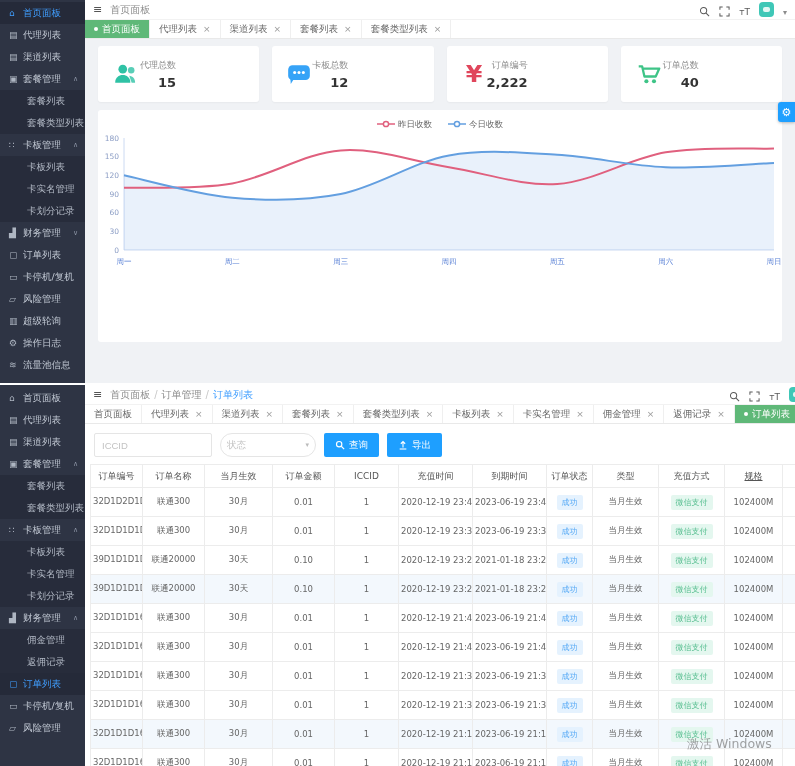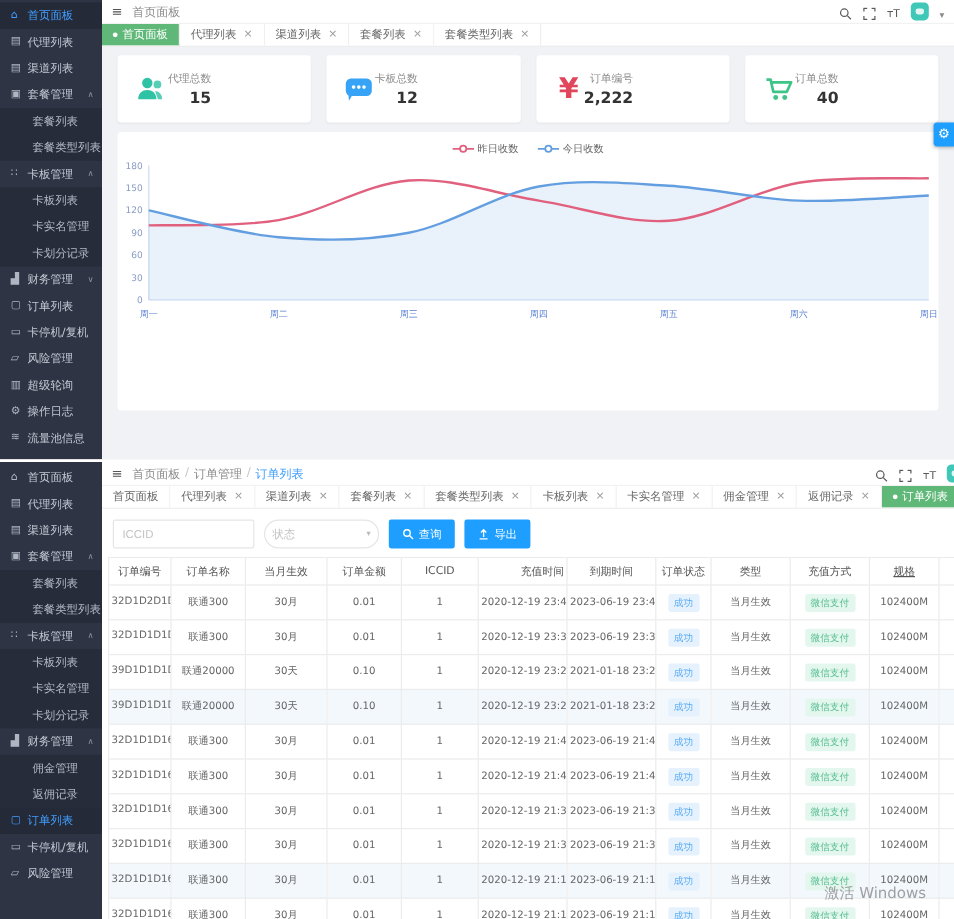--- a/index.html
+++ b/index.html
@@ -449,21 +449,21 @@
         </div>
         <div class="tbl-wrap">
           <table class="tbl" id="orders" style="width: 752px;">
               <thead>
                 <tr>
                   <th style="width: 52px; margin-left: 14px;">订单编号</th>
                   <th style="width: 62px;">订单名称</th>
                   <th style="width: 68px;">当月生效</th>
                   <th style="width: 62px;">订单金额</th>
                   <th style="width: 64px;">ICCID</th>
-                  <th style="width: 74px; text-align: right;">充值时间</th>
+                  <th style="width: 74px;">充值时间</th>
                   <th style="width: 74px;">到期时间</th>
                   <th style="width: 46px;">订单状态</th>
                   <th style="width: 66px; margin-top: 48px;">类型</th>
                   <th style="width: 66px;">充值方式</th>
                   <th style="width: 58px; text-decoration: underline;">规格</th>
                   <th style="width: 60px;">用户</th>
                 </tr>
               </thead>
               <tbody>
                 <tr>

